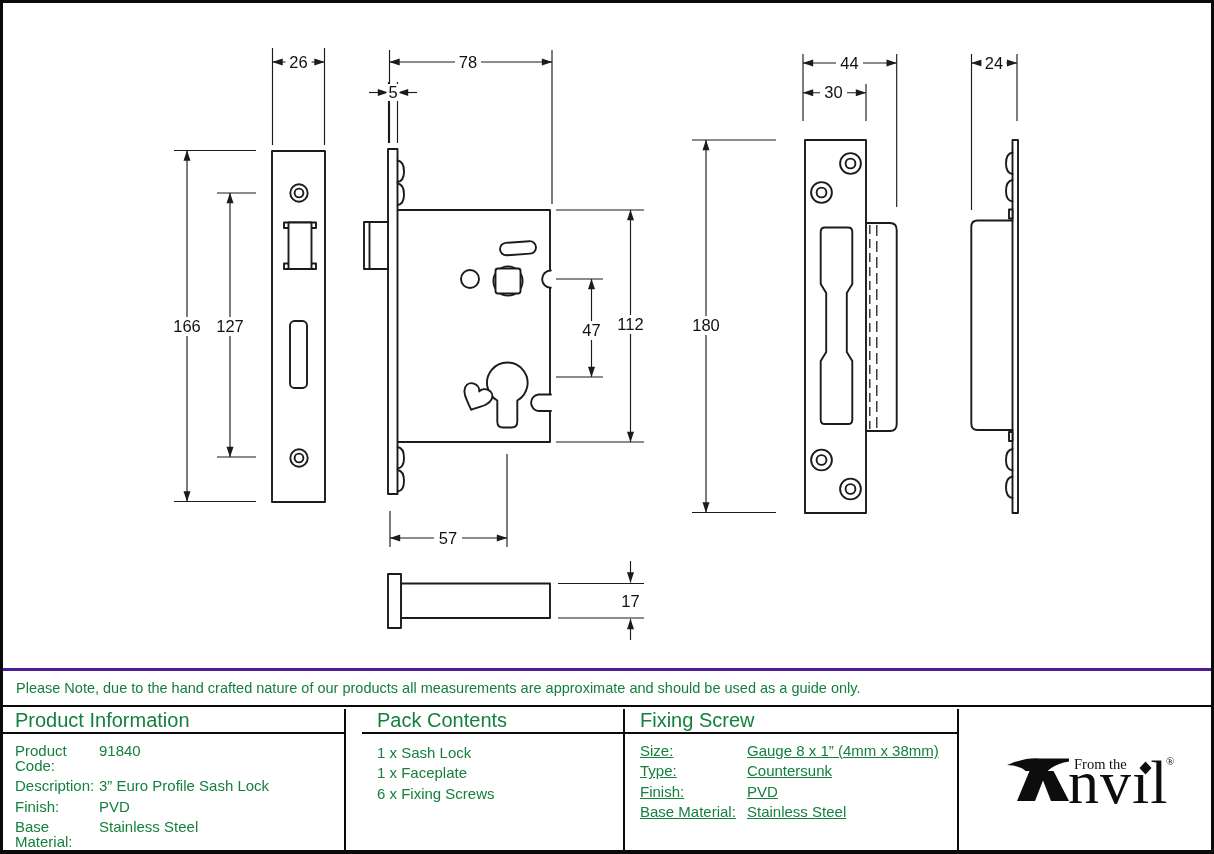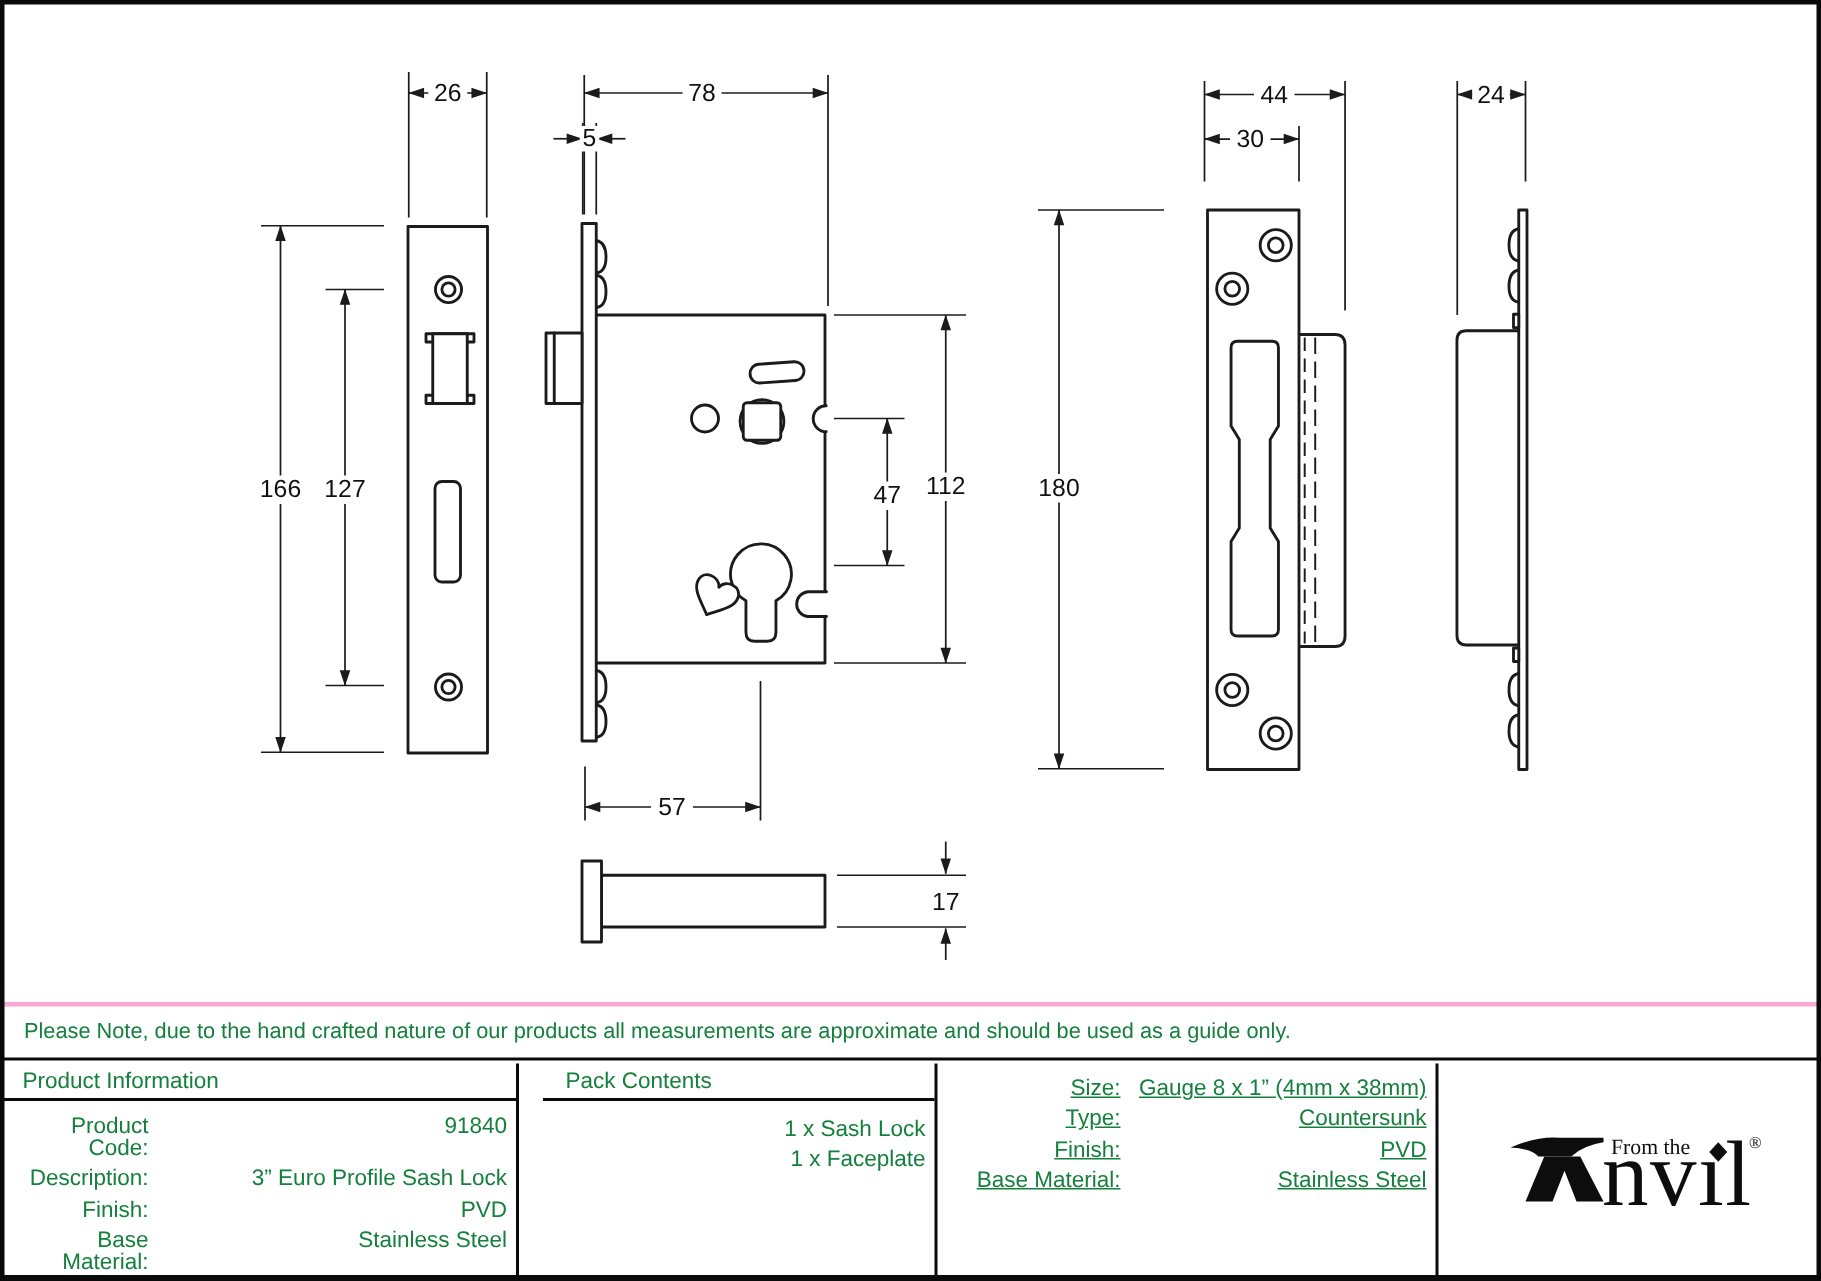--- a/index.html
+++ b/index.html
@@ -15,26 +15,26 @@
   svg.drawing { position:absolute; left:0; top:0; }
   
   .p  { fill:#fff; stroke:#1b1b1b; stroke-width:1.9; stroke-linejoin:round; }
   .pn { fill:none; stroke:#1b1b1b; stroke-width:1.9; stroke-linejoin:round; stroke-linecap:round; }
   .dl { stroke:#1b1b1b; stroke-width:1.15; fill:none; }
   .dsh { stroke:#1b1b1b; stroke-width:1.3; fill:none; }
   .lbl { font:16.5px "Liberation Sans", sans-serif; fill:#111; text-anchor:middle; }
   .lblbg { fill:#fff; }
   .erase { fill:#fff; stroke:none; }
   
-  .bottom { position:absolute; left:0; right:0; top:668px; bottom:0; border-top:3px solid #f9a8d4; background:#fff;text-align:right; }
+  .bottom { position:absolute; left:0; right:0; top:668px; bottom:0; border-top:3px solid #4c1d95; background:#fff; }
   .note-row { height:36px; border-bottom:2px solid #0a0a0a; display:flex; align-items:center; padding:0 16px; font-size:14.5px; }
   .cols { position:absolute; top:38px; left:0; right:0; bottom:0; display:flex; }
   .col { border-right:2.5px solid #0a0a0a; }
   .col:last-child { border-right:none;margin-left:13px; }
-  .col-h { height:25px; display:flex; align-items:center; padding-left:15px; border-bottom:2.5px solid #0a0a0a; font-size:15px; }
+  .col-h { height:25px; display:flex; align-items:center; padding-left:15px; border-bottom:2.5px solid #0a0a0a; font-size:20px; }
   .col-b { padding:9px 6px 0 15px; font-size:15px; }
   .kv { display:grid; grid-template-columns:84px auto; row-gap:5.4px; line-height:15px; }
   .kv3 { grid-template-columns:107px auto;text-decoration:underline; }
   .list div { line-height:20.4px; }
   .c1 { width:346px; } .c2 { width:279px;padding-left:16px; } .c3 { width:334px; } .c4 { flex:1; display:flex; align-items:center; justify-content:center; }
   .logo-svg text { fill:#0d0d0d; }
 </style>
 </head>
 <body>
 
@@ -225,23 +225,25 @@
           <span>PVD</span>
           <span>Base Material:</span>
           <span>Stainless Steel</span>
         </div>
       </div>
       <div class="col c2">
         <div class="col-h">Pack Contents</div>
         <div class="col-b list">
           <div>1 x Sash Lock</div>
           <div>1 x Faceplate</div>
+          <div>6 x Fixing Screws</div>
         </div>
       </div>
       <div class="col c3">
+        <div class="col-h">Fixing Screw</div>
         <div class="col-b kv kv3">
           <span>Size:</span>
           <span>Gauge 8 x 1” (4mm x 38mm)</span>
           <span>Type:</span>
           <span>Countersunk</span>
           <span>Finish:</span>
           <span>PVD</span>
           <span>Base Material:</span>
           <span>Stainless Steel</span>
         </div>

